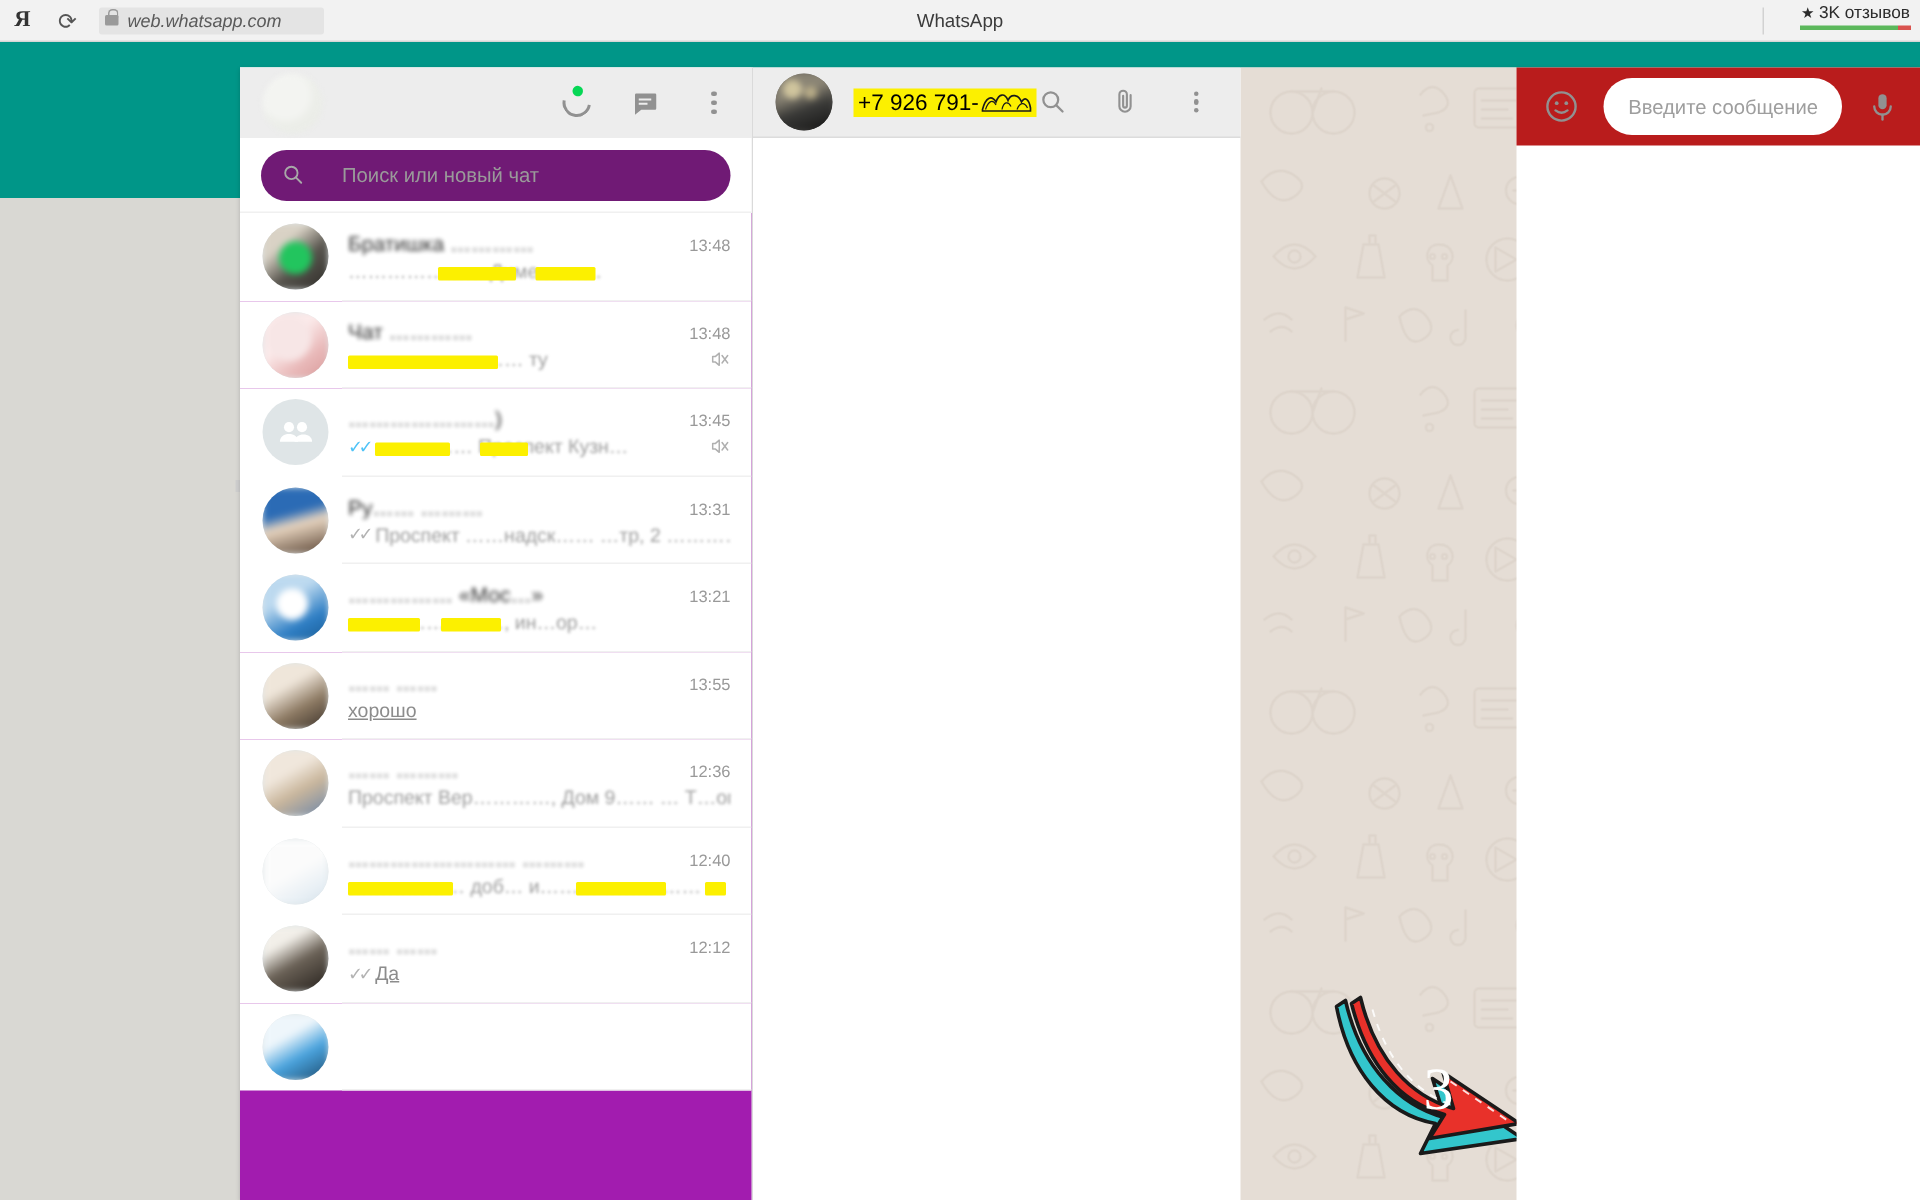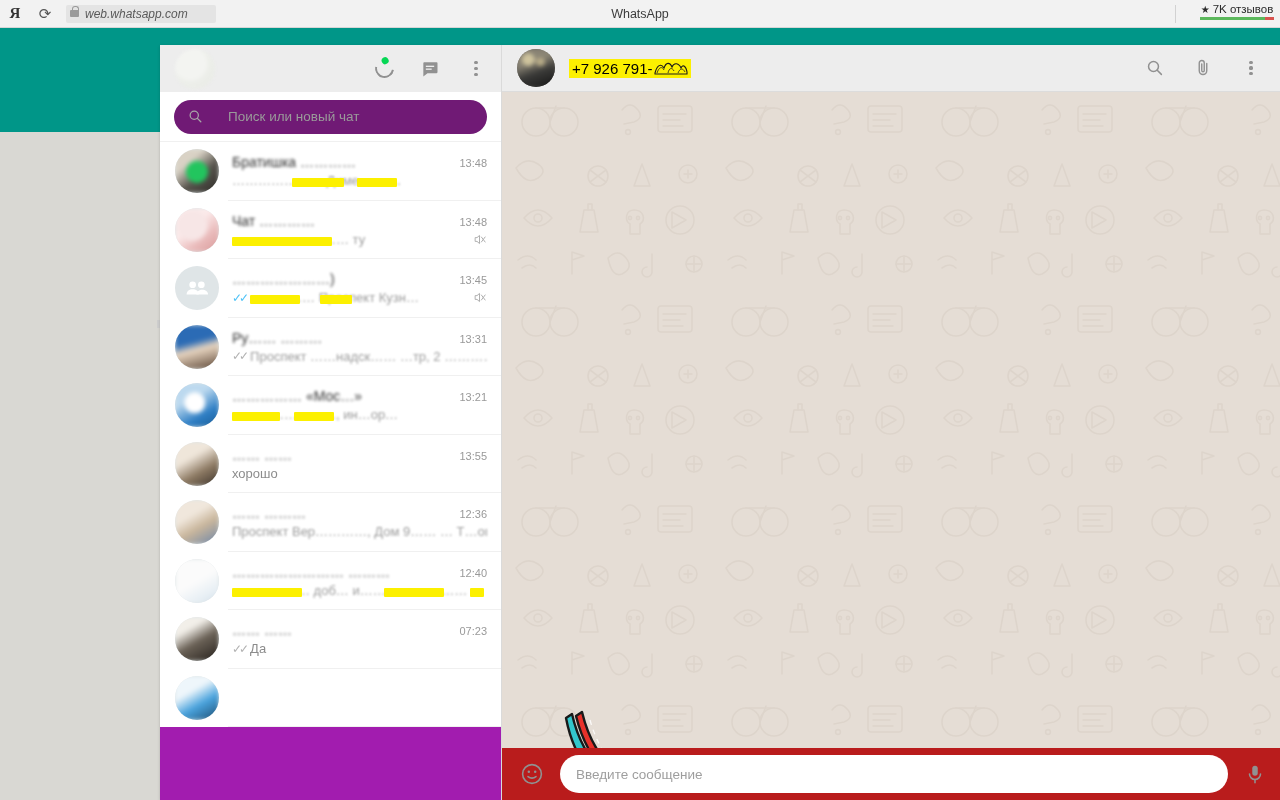--- a/index.html
+++ b/index.html
@@ -210,21 +210,21 @@
     display: flex; align-items: center;
     margin-top: 3px;
   }
   .chat-msg {
     font-size: 13px; color: #8c8c8c;
     white-space: nowrap; overflow: hidden;
     flex: 1;
     filter: blur(1.2px);
     opacity: .85;
   }
-  .chat-msg.clear { filter: none; opacity: 1; }
+  .chat-msg.clear { filter: none; opacity: 1; text-decoration: underline; }
   .ticks { font-size: 12px; margin-right: 4px; flex: none; letter-spacing: -3px; }
   .ticks.blue { color: #4fc3f7; }
   .ticks.gray { color: #b3b3b3; }
   .mute-icon { margin-left: 6px; flex: none; color: #b0b0b0; display: flex; }
 
   
   .hl {
     background: #fcf000;
     display: inline-block;
     height: 9px;
@@ -240,21 +240,21 @@
     border-radius: 3px;
   }
   .list-scroll-track {
     position: absolute; top: 0; right: 0;
     width: 6px; bottom: 0;
     background: transparent;
   }
 
   
   .conversation {
-    flex: 1; display: flex; flex-direction: column;
+    flex: 1; display: flex; flex-direction: row;
     position: relative;
   }
   .conv-header {
     height: 47px; background: #ededed;
     display: flex; align-items: center;
     padding: 0 18px 0 15px;
     border-bottom: 1px solid #dcdcdc;
     position: relative; z-index: 3;
   }
   .conv-avatar {
@@ -333,21 +333,21 @@
   <div class="reload-btn">⟳</div>
   <div class="url-pill">
     <span class="lock-icon"></span>
     <span class="url-text">web.whatsapp.com</span>
   </div>
   <div class="tab-title">WhatsApp</div>
   <div class="badge-divider"></div>
   <div class="reviews-badge">
     <div class="reviews-inner">
       <span class="star-icon">★</span>
-      <span class="reviews-text">7K отзывов</span>
+      <span class="reviews-text">3K отзывов</span>
     </div>
     <div class="reviews-rule"></div>
   </div>
 </div>
 
 <div class="page-bg"></div>
 <div class="teal-band"></div>
 <div class="drag-handle"></div>
 
 <div class="app">
@@ -540,21 +540,21 @@
           <span class="hl hl-wrap" style="left: 224px; width: 60px; top: 36px;"></span>
           <span class="hl hl-wrap" style="left: 310px; width: 14px; top: 36px;"></span>
         </div>
         <div class="chat-row">
           <div class="chat-avatar">
             <div class="av-blur" style="background: linear-gradient(150deg, rgb(242, 239, 233) 0px, rgb(242, 239, 233) 28%, rgb(107, 98, 87) 55%, rgb(36, 31, 27) 100%);"></div>
           </div>
           <div class="chat-body">
             <div class="chat-line1">
               <span class="chat-name">…… ……</span>
-              <span class="chat-time">07:23</span>
+              <span class="chat-time">12:12</span>
             </div>
             <div class="chat-line2">
               <span class="ticks gray">✓✓</span>
               <span class="chat-msg clear">Да</span>
             </div>
           </div>
         </div>
         <div class="chat-row">
           <div class="chat-avatar">
             <div class="av-blur" style="background: linear-gradient(150deg, rgb(238, 246, 251) 0px, rgb(238, 246, 251) 35%, rgb(74, 163, 221) 62%, rgb(29, 76, 112) 100%);"></div>

